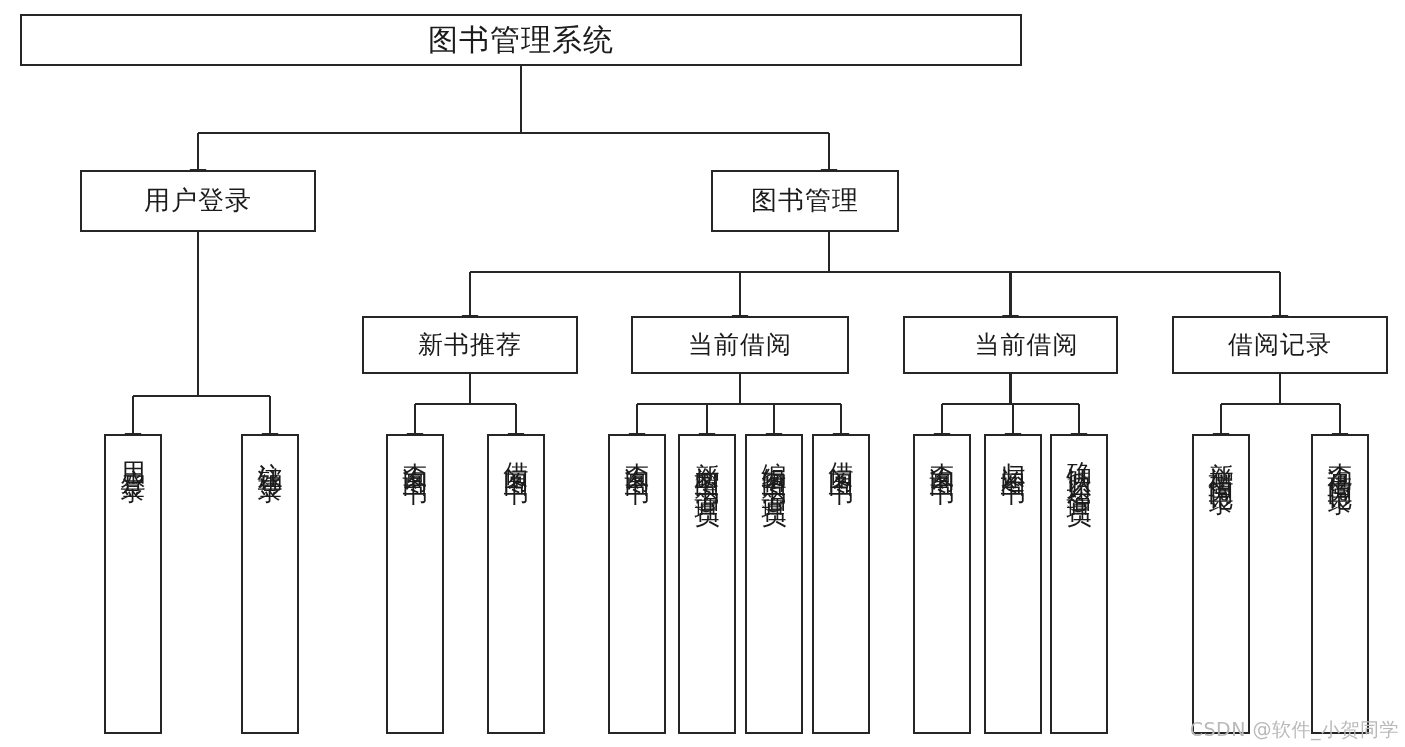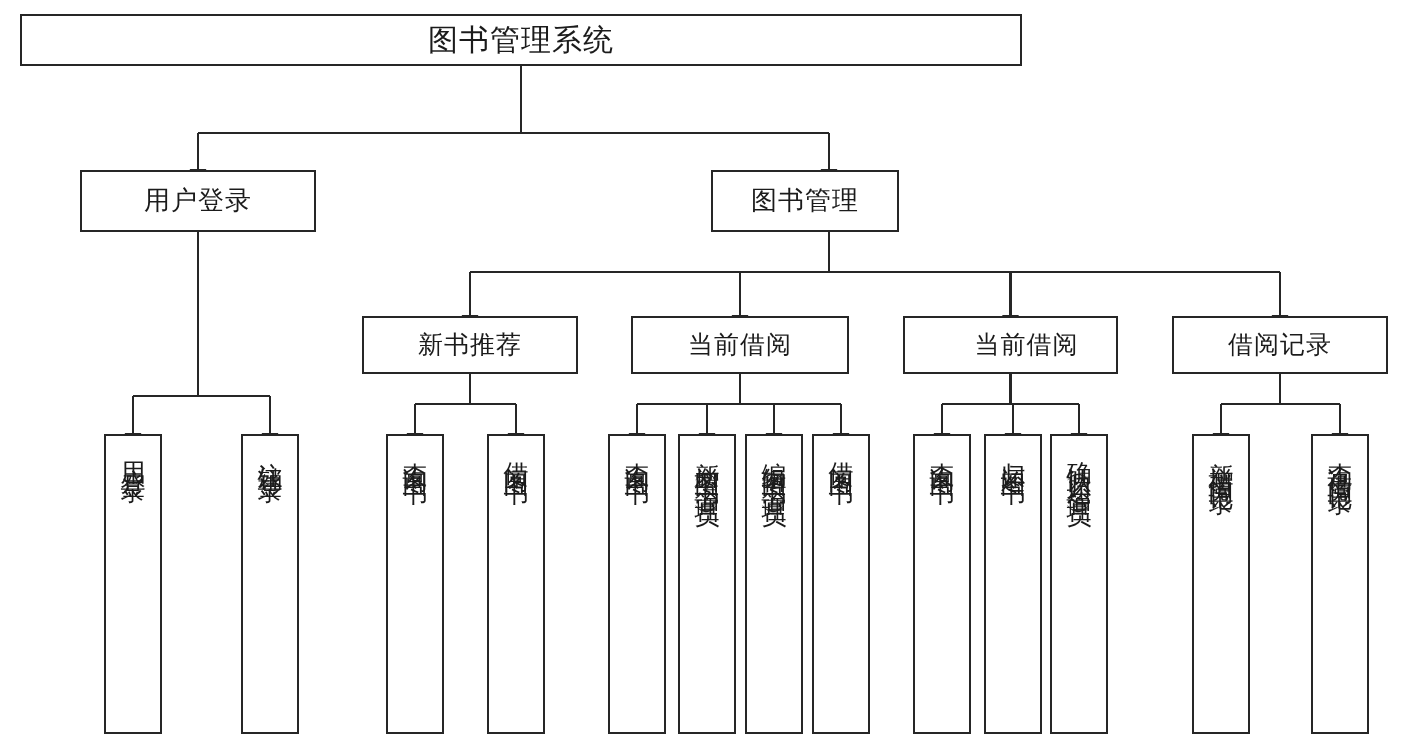--- a/index.html
+++ b/index.html
@@ -182,13 +182,14 @@
         <span class="node-label">确认归还（管理员）</span>
       </div>
       <div class="node lvl4 vertical" style="left: 1192px; top: 434px; width: 58px; height: 300px;">
         <span class="node-label">新增借阅记录</span>
       </div>
       <div class="node lvl4 vertical" style="left: 1311px; top: 434px; width: 58px; height: 300px;">
         <span class="node-label">查询借阅记录</span>
       </div>
     </div>
 
+  <div class="watermark">CSDN @软件_小贺同学</div>
 </div>
 
 </body></html>

